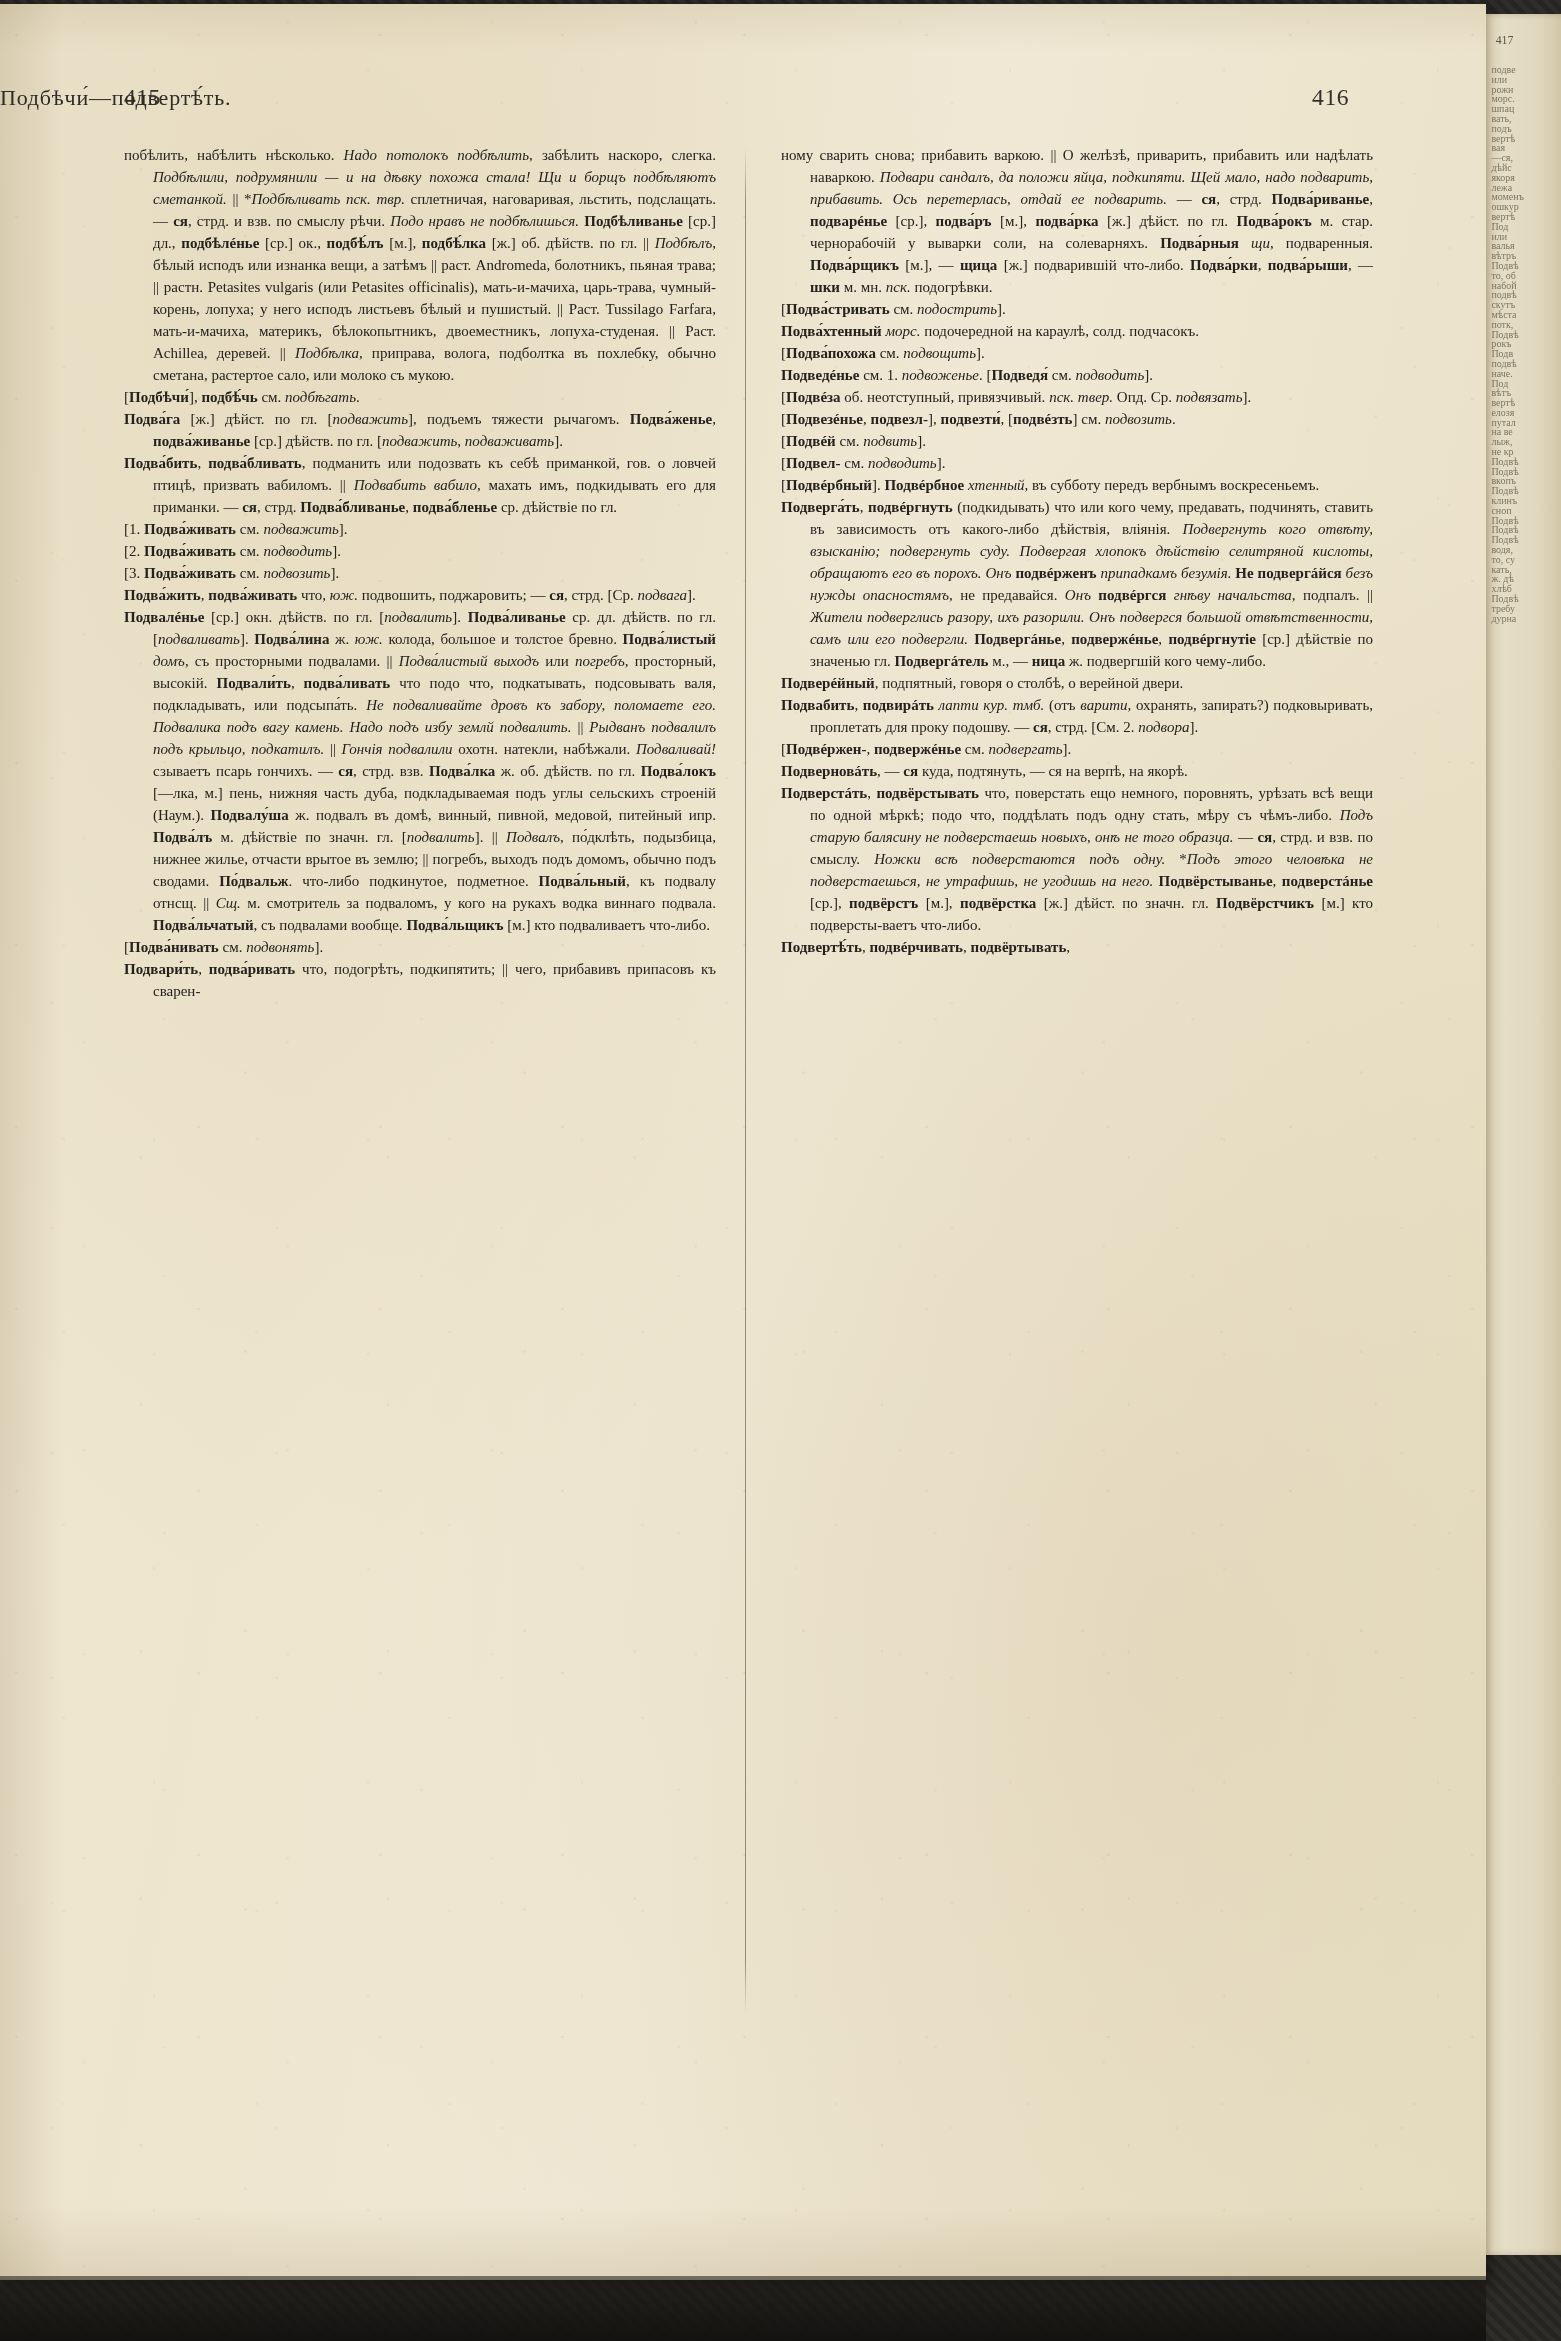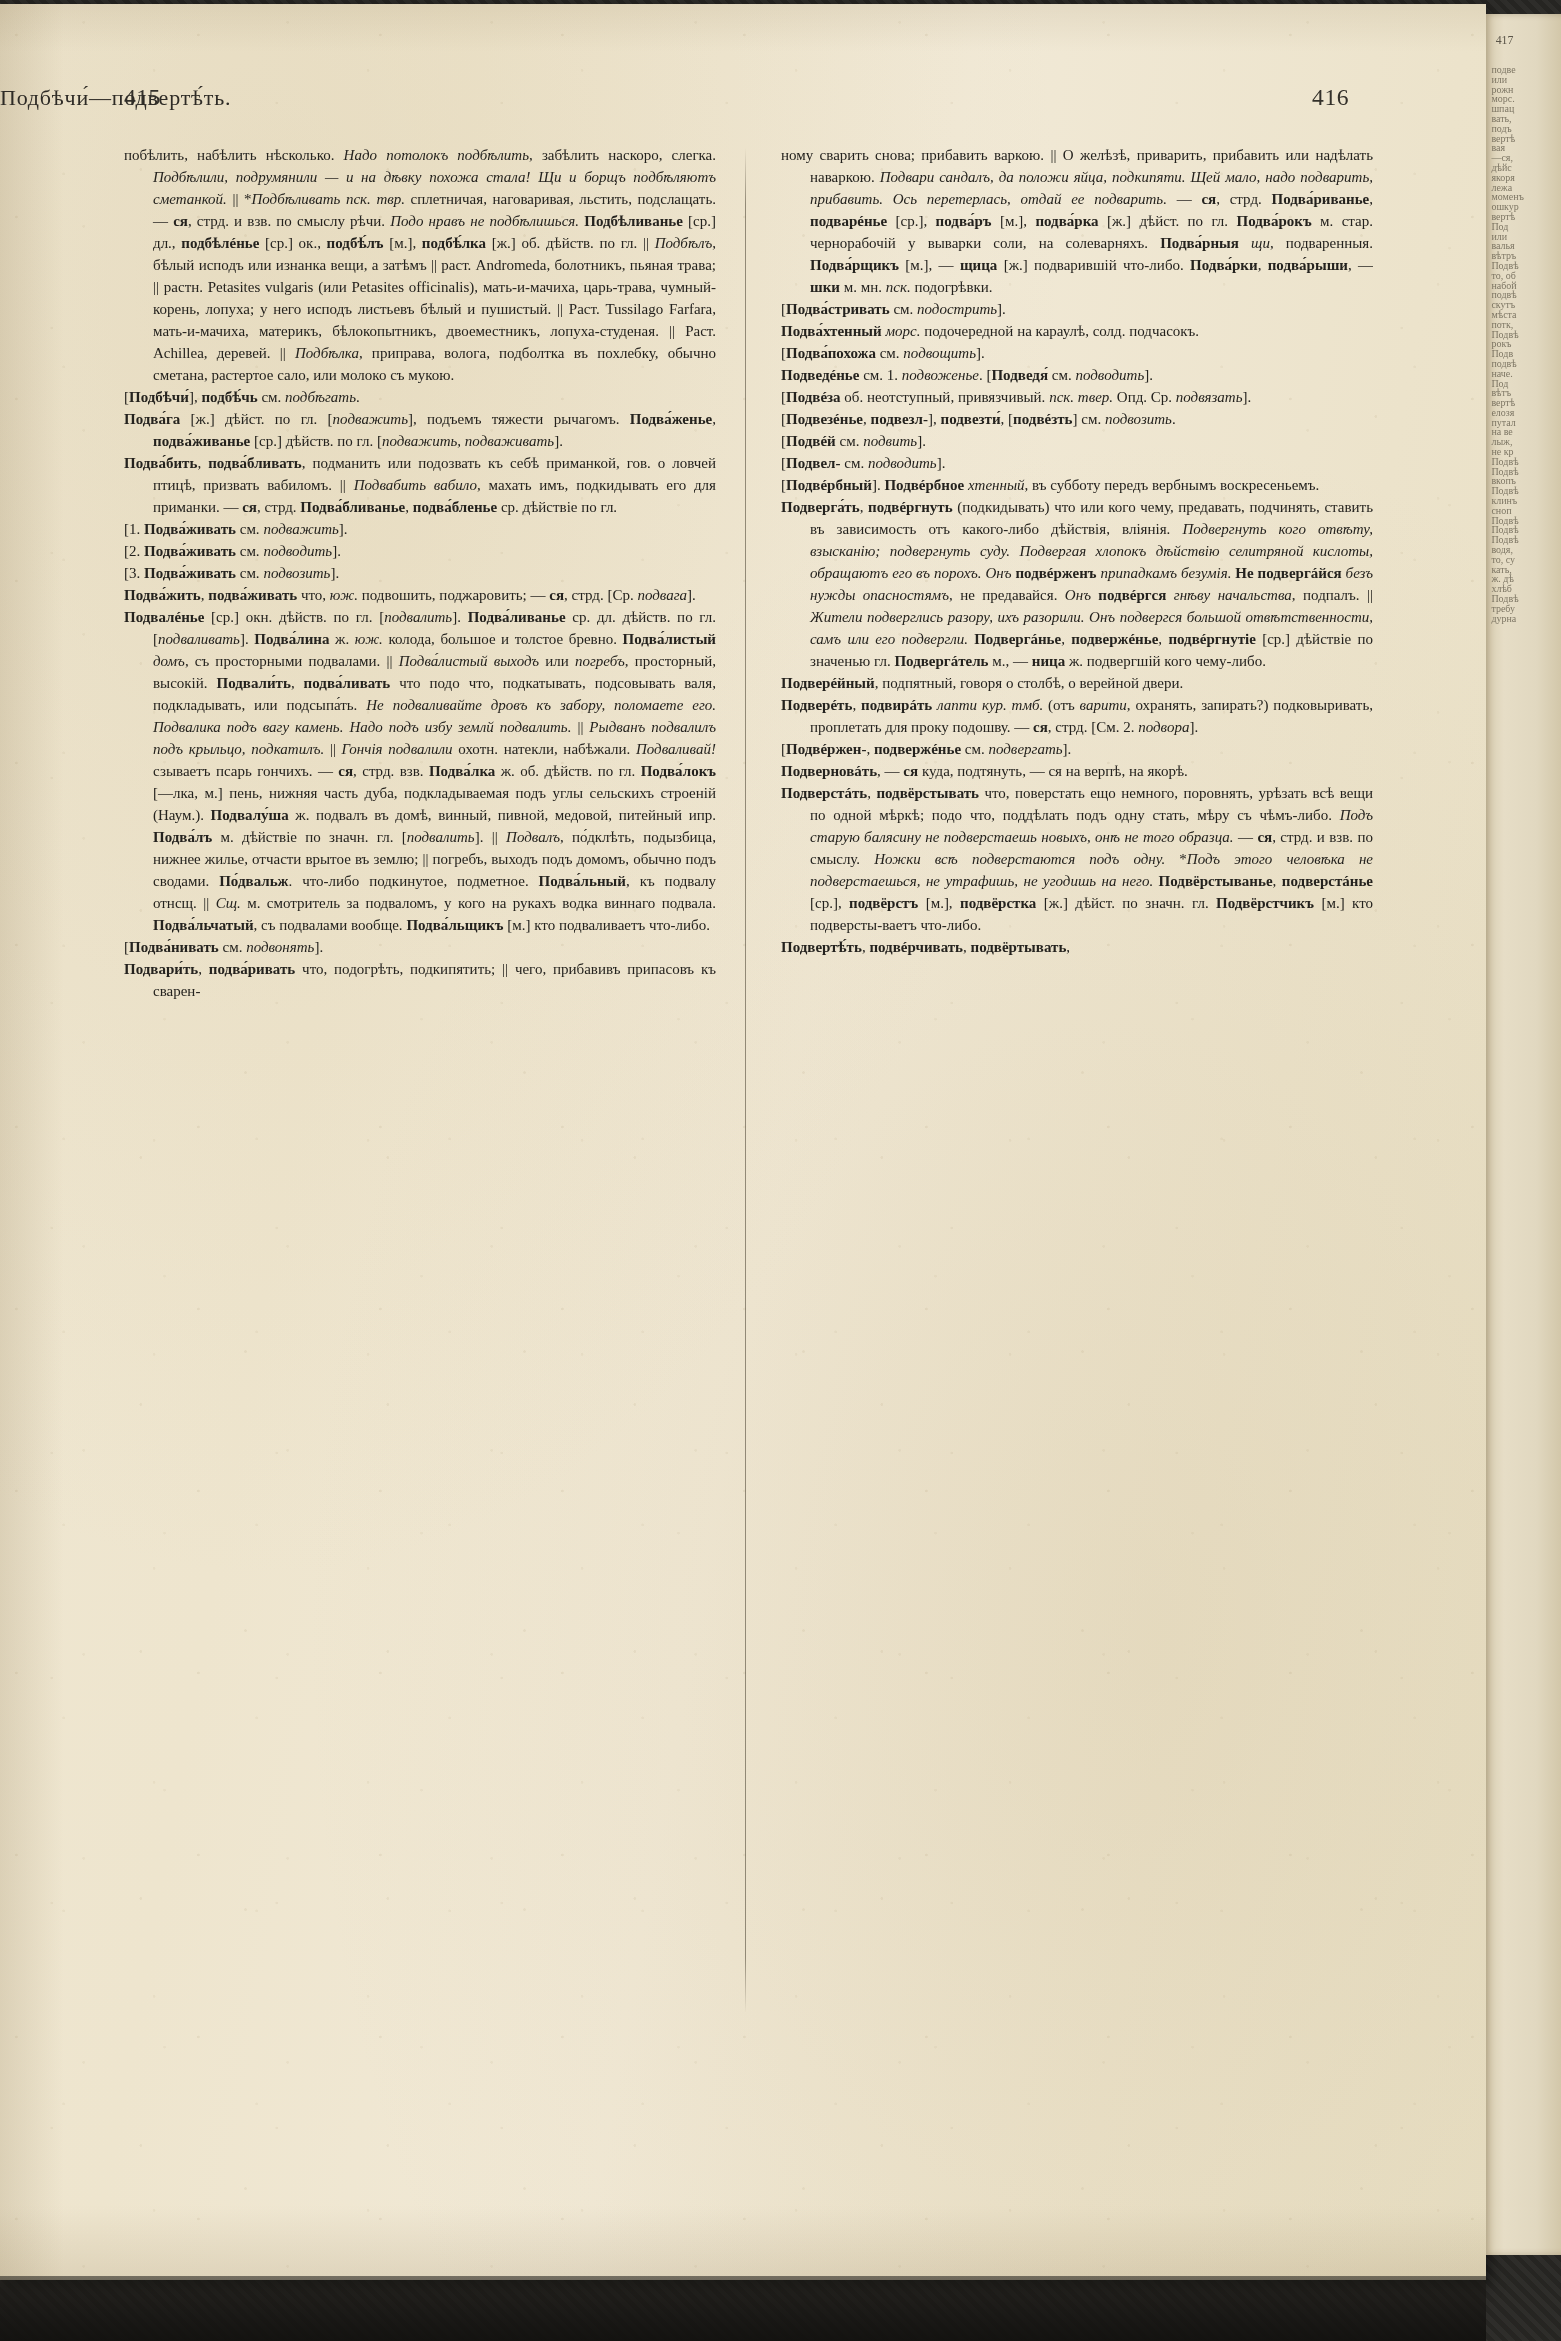--- a/index.html
+++ b/index.html
@@ -148,21 +148,21 @@
         <p class="ent"><b>Подва́хтенный</b> <i>морс.</i> подочередной на караулѣ, солд. подчасокъ.</p>
         <p class="ent">[<b>Подва́похожа</b> см. <i>подвощить</i>].</p>
         <p class="ent"><b>Подведéнье</b> см. 1. <i>подвоженье</i>. [<b>Подведя́</b> см. <i>подводить</i>].</p>
         <p class="ent">[<b>Подвéза</b> об. неотступный, привязчивый. <i>пск. твер.</i> Опд. Ср. <i>подвязать</i>].</p>
         <p class="ent">[<b>Подвезéнье</b>, <b>подвезл-</b>], <b>подвезти́</b>, [<b>подвéзть</b>] см. <i>подвозить</i>.</p>
         <p class="ent">[<b>Подвéй</b> см. <i>подвить</i>].</p>
         <p class="ent">[<b>Подвел-</b> см. <i>подводить</i>].</p>
         <p class="ent">[<b>Подвéрбный</b>]. <b>Подвéрбное</b> <i>хтенный</i>, въ субботу передъ вербнымъ воскресеньемъ.</p>
         <p class="ent"><b>Подверга́ть</b>, <b>подвéргнуть</b> (подкидывать) что или кого чему, предавать, подчинять, ставить въ зависимость отъ какого-либо дѣйствія, вліянія. <i>Подвергнуть кого отвѣту, взысканію; подвергнуть суду. Подвергая хлопокъ дѣйствію селитряной кислоты, обращаютъ его въ порохъ. Онъ</i> <b>подвéрженъ</b> <i>припадкамъ безумія.</i> <b>Не подвергáйся</b> <i>безъ нужды опасностямъ</i>, не предавайся. <i>Онъ</i> <b>подвéргся</b> <i>гнѣву начальства</i>, подпалъ. || <i>Жители подверглись разору, ихъ разорили. Онъ подвергся большой отвѣтственности, самъ или его подвергли.</i> <b>Подвергáнье</b>, <b>подвержéнье</b>, <b>подвéргнутіе</b> [ср.] дѣйствіе по значенью гл. <b>Подвергáтель</b> м., — <b>ница</b> ж. подвергшій кого чему-либо.</p>
         <p class="ent"><b>Подверéйный</b>, подпятный, говоря о столбѣ, о верейной двери.</p>
-        <p class="ent"><b>Подверéть</b>, <b>подвирáть</b> <i>лапти</i> <i>кур. тмб.</i> (отъ <i>варити</i>, охранять, запирать?) подковыривать, проплетать для проку подошву. — <b>ся</b>, стрд. [См. 2. <i>подвора</i>].</p>
+        <p class="ent"><b>Подвабить</b>, <b>подвирáть</b> <i>лапти</i> <i>кур. тмб.</i> (отъ <i>варити</i>, охранять, запирать?) подковыривать, проплетать для проку подошву. — <b>ся</b>, стрд. [См. 2. <i>подвора</i>].</p>
         <p class="ent">[<b>Подвéржен-</b>, <b>подвержéнье</b> см. <i>подвергать</i>].</p>
         <p class="ent"><b>Подверновáть</b>, — <b>ся</b> куда, подтянуть, — ся на верпѣ, на якорѣ.</p>
         <p class="ent"><b>Подверстáть</b>, <b>подвёрстывать</b> что, поверстать ещо немного, поровнять, урѣзать всѣ вещи по одной мѣркѣ; подо что, поддѣлать подъ одну стать, мѣру съ чѣмъ-либо. <i>Подъ старую балясину не подверстаешь новыхъ, онѣ не того образца.</i> — <b>ся</b>, стрд. и взв. по смыслу. <i>Ножки всѣ подверстаются подъ одну.</i> *<i>Подъ этого человѣка не подверстаешься, не утрафишь, не угодишь на него.</i> <b>Подвёрстыванье</b>, <b>подверстáнье</b> [ср.], <b>подвёрстъ</b> [м.], <b>подвёрстка</b> [ж.] дѣйст. по значн. гл. <b>Подвёрстчикъ</b> [м.] кто подверсты-ваетъ что-либо.</p>
         <p class="ent"><b>Подвертѣ́ть</b>, <b>подвéрчивать</b>, <b>подвёртывать</b>,</p>
       </div>
   </div>
 </div>
 
 <div id="nextpage">
   <div class="np-num">417</div>

